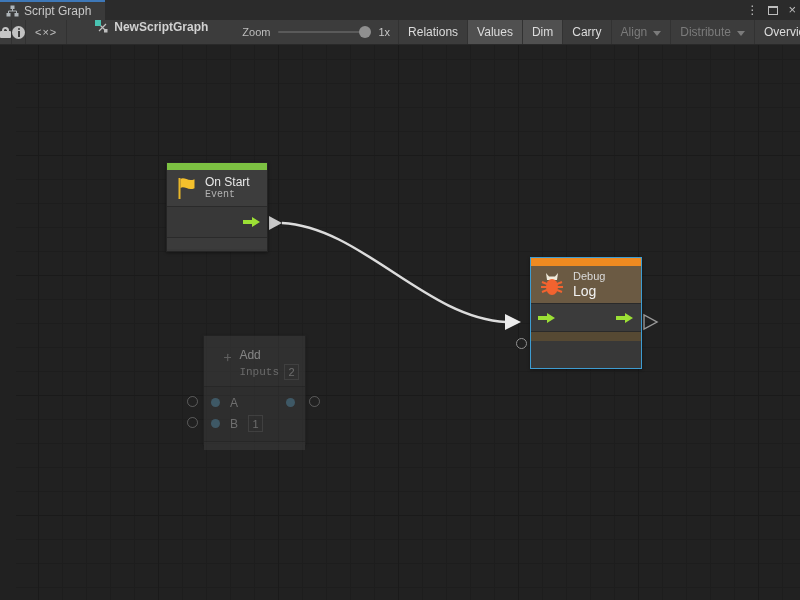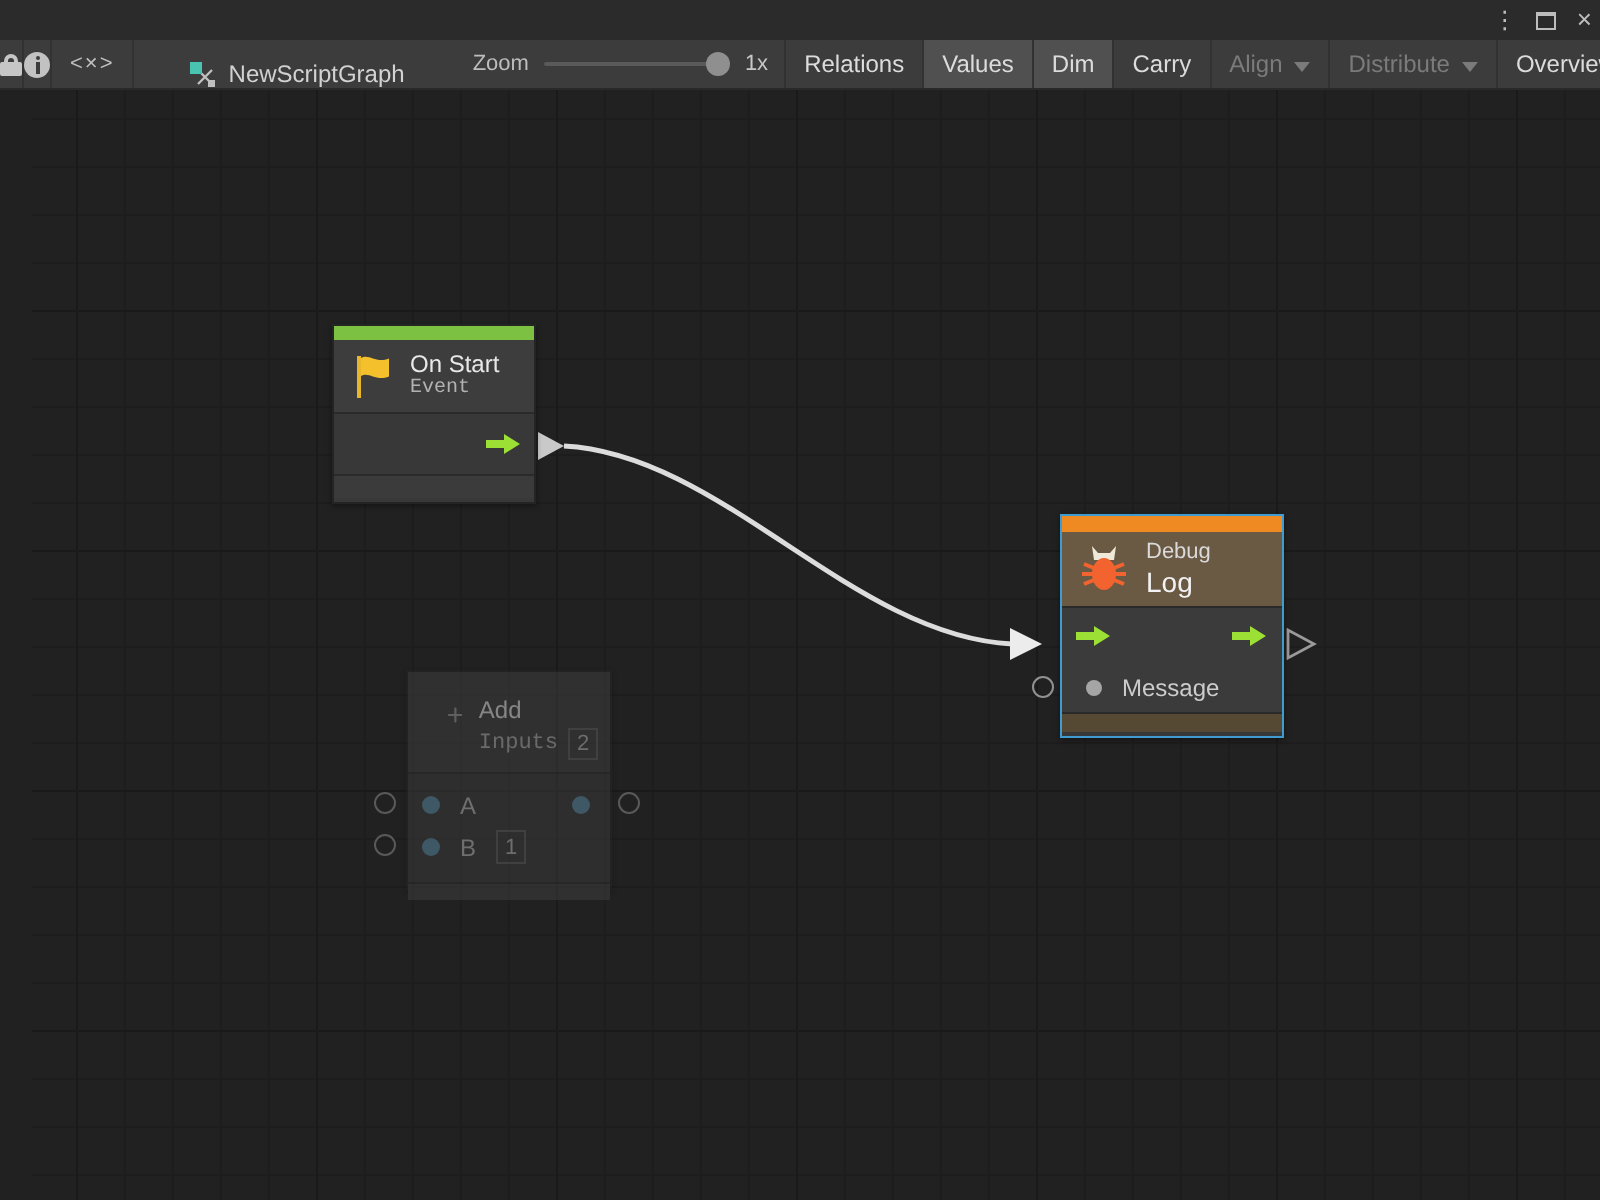--- a/index.html
+++ b/index.html
@@ -28,21 +28,21 @@
   .caret-down { width:0; height:0; border-left:4px solid transparent; border-right:4px solid transparent;
     border-top:5px solid #7b7b7b; margin-left:6px; margin-top:2px; }
   .lock-icon { position:relative; width:11px; height:11px; }
   .lock-icon .shackle { position:absolute; left:2px; top:0; width:7px; height:6px;
     border:2px solid #c6c6c6; border-bottom:none; border-radius:4px 4px 0 0; }
   .lock-icon .body { position:absolute; left:0; top:4px; width:11px; height:7px; background:#c6c6c6; border-radius:1px; }
   .info-icon { width:13px; height:13px; border-radius:50%; background:#c2c2c2; position:relative; }
   .info-icon::before { content:""; position:absolute; left:5.5px; top:2px; width:2px; height:2px; background:#3c3c3c; border-radius:50%; }
   .info-icon::after { content:""; position:absolute; left:5.5px; top:5px; width:2px; height:6px; background:#3c3c3c; }
   .code-glyph { font-size:11px; color:#c0c0c0; letter-spacing:1px; }
-  .graph-asset { display:flex; align-items:flex-end; gap:6px; padding:0 10px; margin-left:18px; }
+  .graph-asset { display:flex; align-items:flex-start; gap:6px; padding:0 10px; margin-left:18px;font-weight:bold; }
   .graph-asset-label { font-size:12px; color:#d2d2d2; }
   .zoom-group { display:flex; align-items:center; gap:8px; padding:0 8px; margin-left:16px; border-right:1px solid #323232; }
   .zoom-label { font-size:11px; color:#bdbdbd; }
   .zoom-track { position:relative; width:92px; height:2px; background:#5a5a5a; border-radius:1px; }
   .zoom-handle { position:absolute; right:-1px; top:-5px; width:12px; height:12px; border-radius:50%; background:#8f8f8f; }
   .zoom-value { font-size:11px; color:#c8c8c8; }
 
   
   .canvas { position:absolute; left:16px; top:45px; width:800px; height:555px;
     background-color:#212121;
@@ -99,20 +99,29 @@
   .addnode .footer { height:9px; background:#3f3f3f; border-top:1px solid #2e2e2e; }
 
   .ring { position:absolute; width:11px; height:11px; border:1.5px solid #919191; border-radius:50%; }
 </style>
 </head>
 <body>
 
 <div class="window">
 
   <div class="titlebar">
+    <div class="tab">
+      <svg width="13" height="12" viewBox="0 0 13 12">
+        <rect x="4.5" y="0.5" width="4" height="3.5" fill="#aeb4b8"></rect>
+        <path d="M6.5 4 L6.5 6 M2.5 6 L10.5 6 M2.5 6 L2.5 8 M10.5 6 L10.5 8" stroke="#aeb4b8" stroke-width="1" fill="none"></path>
+        <rect x="0.5" y="8" width="4" height="3.5" fill="#aeb4b8"></rect>
+        <rect x="8.5" y="8" width="4" height="3.5" fill="#aeb4b8"></rect>
+      </svg>
+      <span class="tab-label">Script Graph</span>
+    </div>
     <div class="win-controls">
       <span class="win-glyph menu-dots">⋮</span>
       <span class="max-box"></span>
       <span class="win-glyph">×</span>
     </div>
   </div>
 
   <div class="toolbar">
     <div class="tb-btn tb-icon-btn">
       <span class="lock-icon">
@@ -213,24 +222,20 @@
       </div>
       <div class="divider"></div>
       <div class="flow-row">
         <svg class="arrow-in" width="18" height="12" viewBox="0 0 18 12">
           <polygon points="0,4 9,4 9,1 17,6 9,11 9,8 0,8" fill="#9ce035"></polygon>
         </svg>
         <svg class="arrow-out" width="18" height="12" viewBox="0 0 18 12">
           <polygon points="0,4 9,4 9,1 17,6 9,11 9,8 0,8" fill="#9ce035"></polygon>
         </svg>
       </div>
-      <div class="port-row">
-        <span class="dot"></span>
-        <span class="port-label">Message</span>
-      </div>
       <div class="footer"></div>
     </div>
     <span class="ring" style="left:500px; top:293px;"></span>
 
     <div class="node addnode dim">
       <div class="node-header">
         <svg width="27" height="27" viewBox="0 0 27 27">
           <rect x="0" y="11.5" width="27" height="4" rx="1.5" fill="#9e9e9e"></rect>
           <rect x="11.5" y="0" width="4" height="27" rx="1.5" fill="#9e9e9e"></rect>
         </svg>

